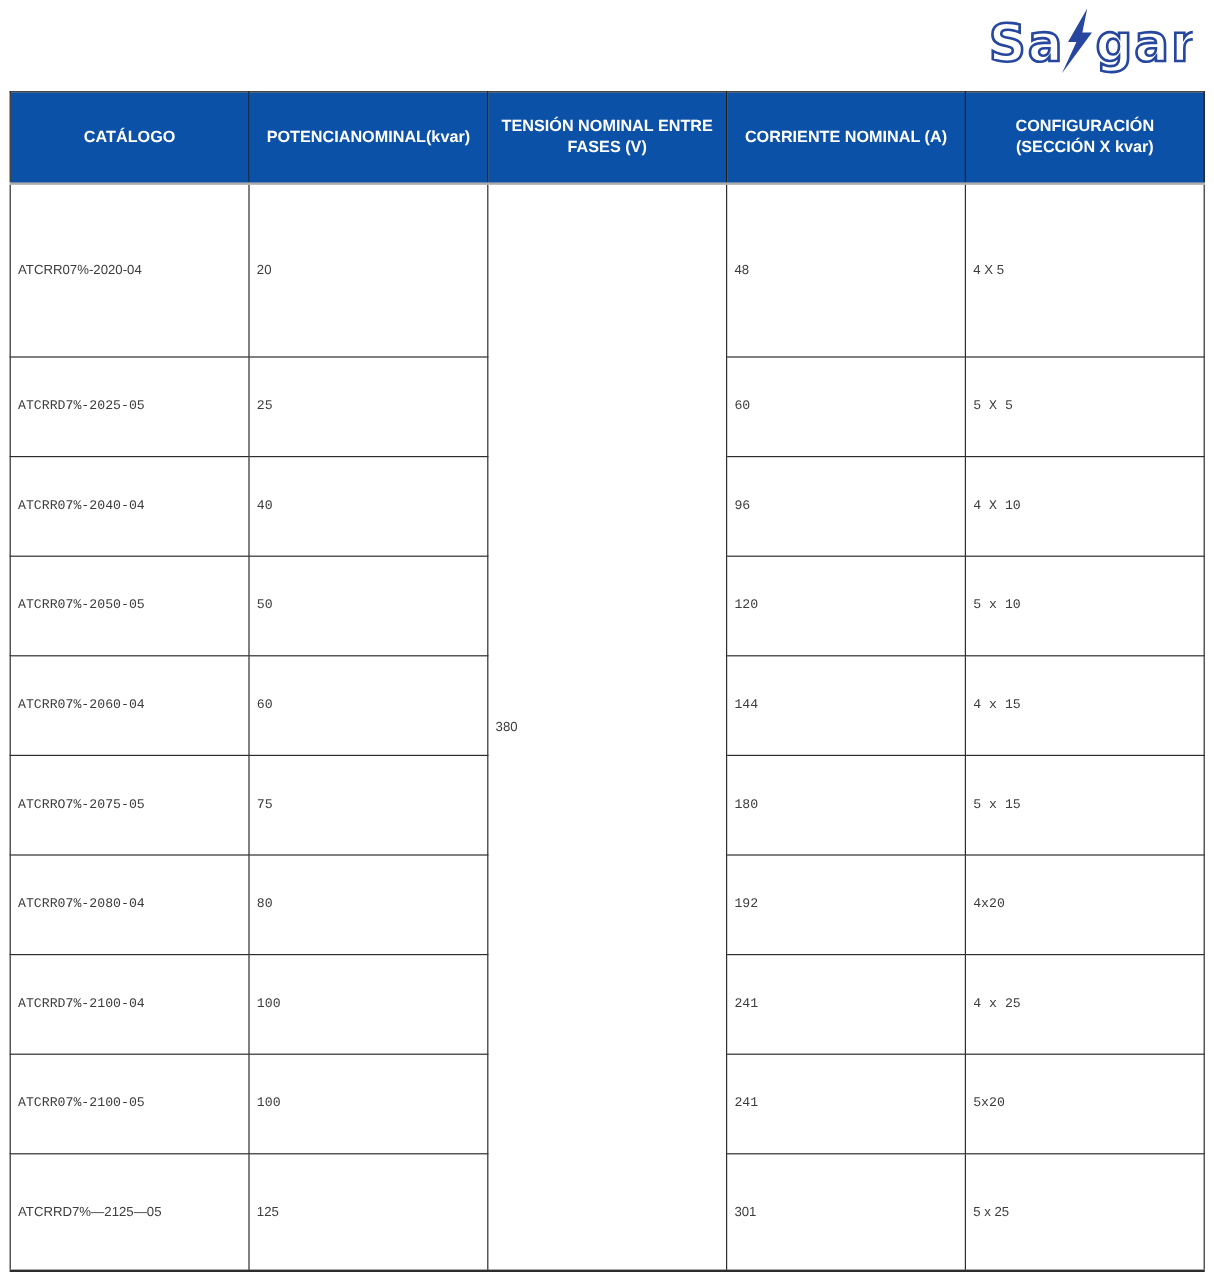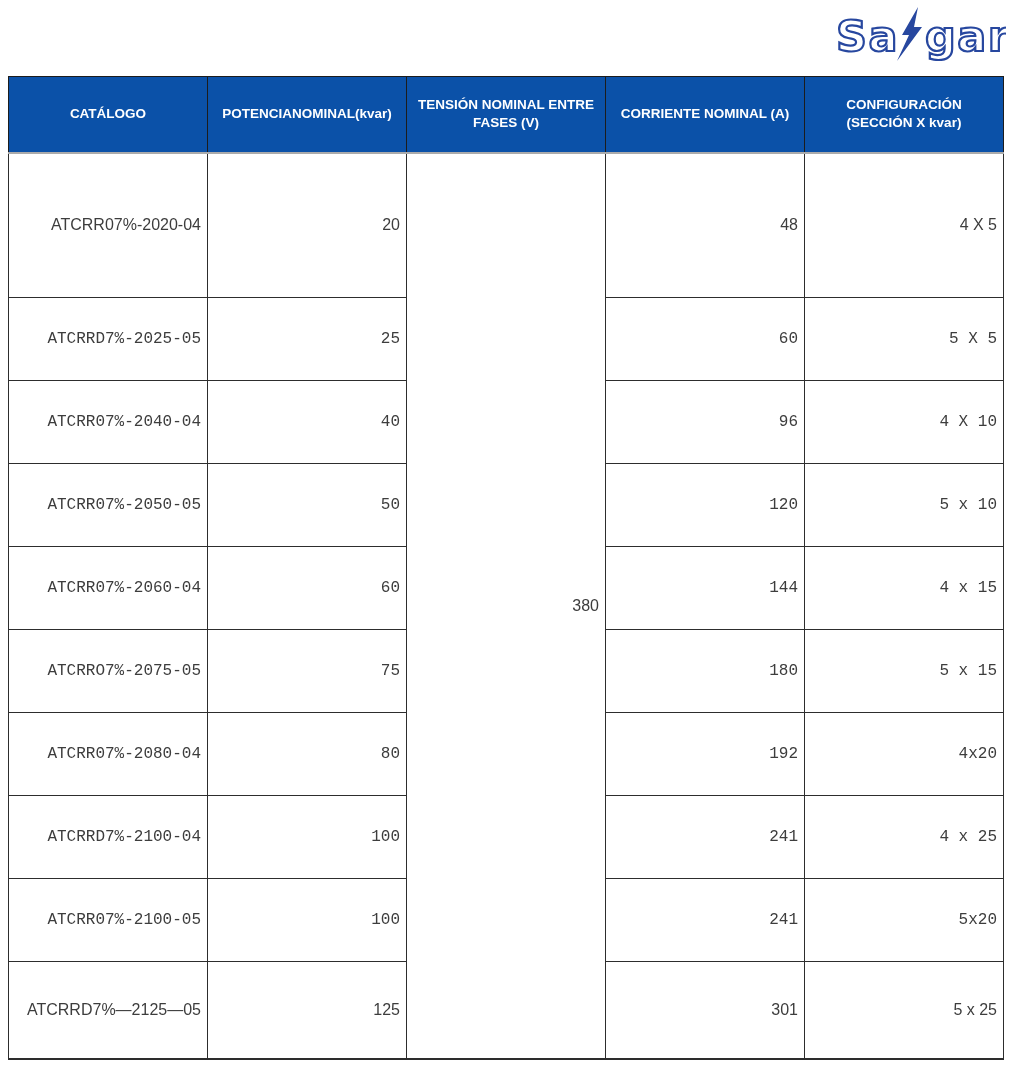--- a/index.html
+++ b/index.html
@@ -22,21 +22,21 @@
     top: 7px;
     font-size: 19.5px;
     line-height: 27px;
     font-weight: 700;
     color: #131313;
     letter-spacing: -0.2px;
     font-family: "Liberation Sans", sans-serif;
   }
   .logo {
     position: absolute;
-    right: 6px;
+    right: 18px;
     top: 6px;
     width: 172px;
     height: 56px;
   }
   table.spec {
     margin-left: 8px;
     width: 996px;
     border-collapse: collapse;
     table-layout: fixed;
     border: 1px solid #2d2d2d;
@@ -52,23 +52,23 @@
     line-height: 18px;
     height: 76px;
     text-align: center;
     vertical-align: middle;
     padding: 4px 8px;
     border: 1px solid #1c1c1c;
     border-bottom: 2px solid #ababab;
   }
   table.spec td {
     border: 1px solid #2d2d2d;
-    text-align: right;
+    text-align: left;
     vertical-align: middle;
-    font-size: 16px;
+    font-size: 11px;
     color: #3d3d3d;
     padding: 2px 6px;
     background: #ffffff;
   }
   tr.row-tall  { height: 145px; }
   tr.row-mid   { height: 83px; font-family: Liberation Mono, monospace; }
   tr.row-last  { height: 97px; }
 </style>
 </head>
 <body>

